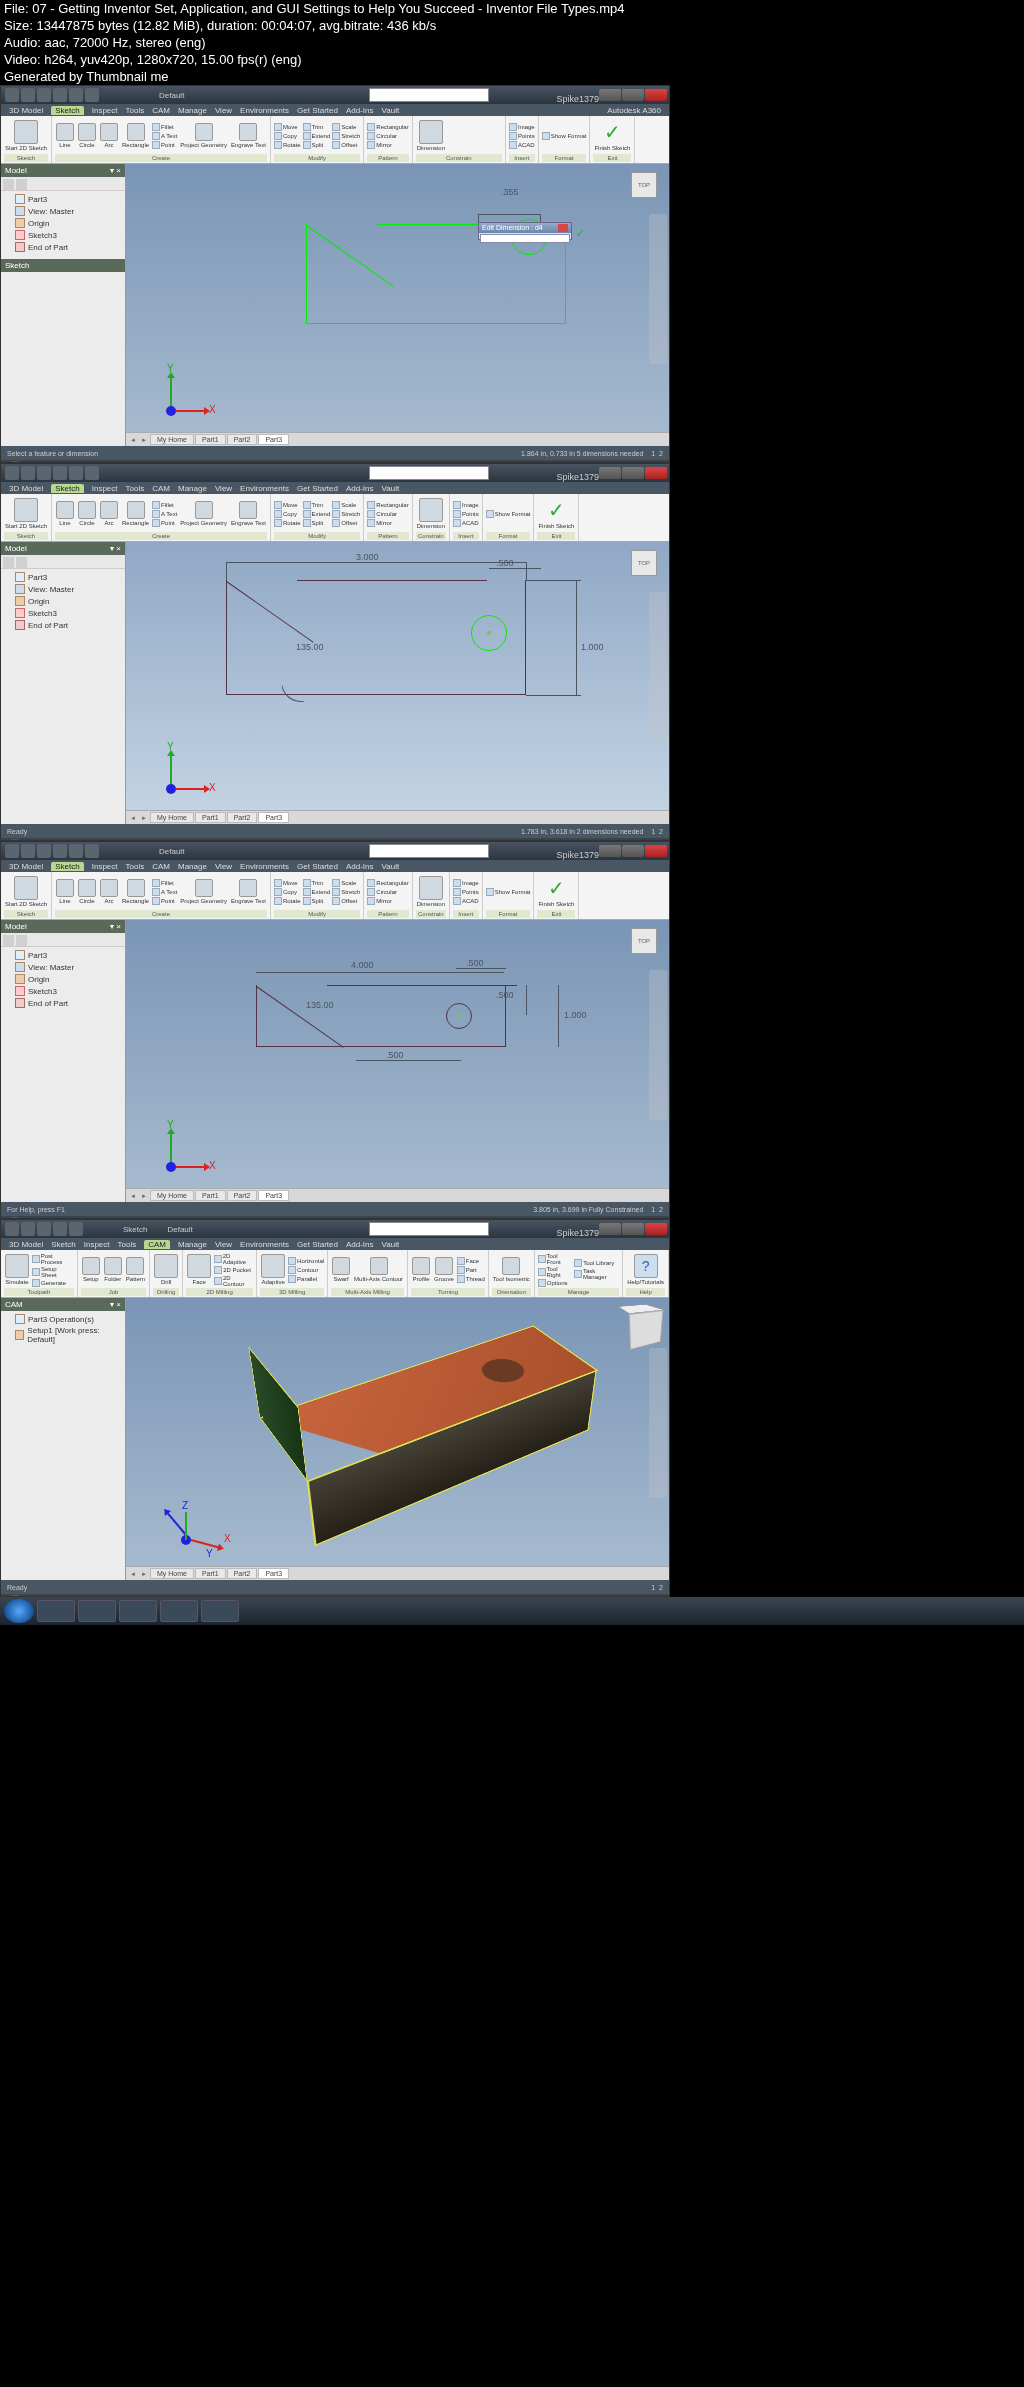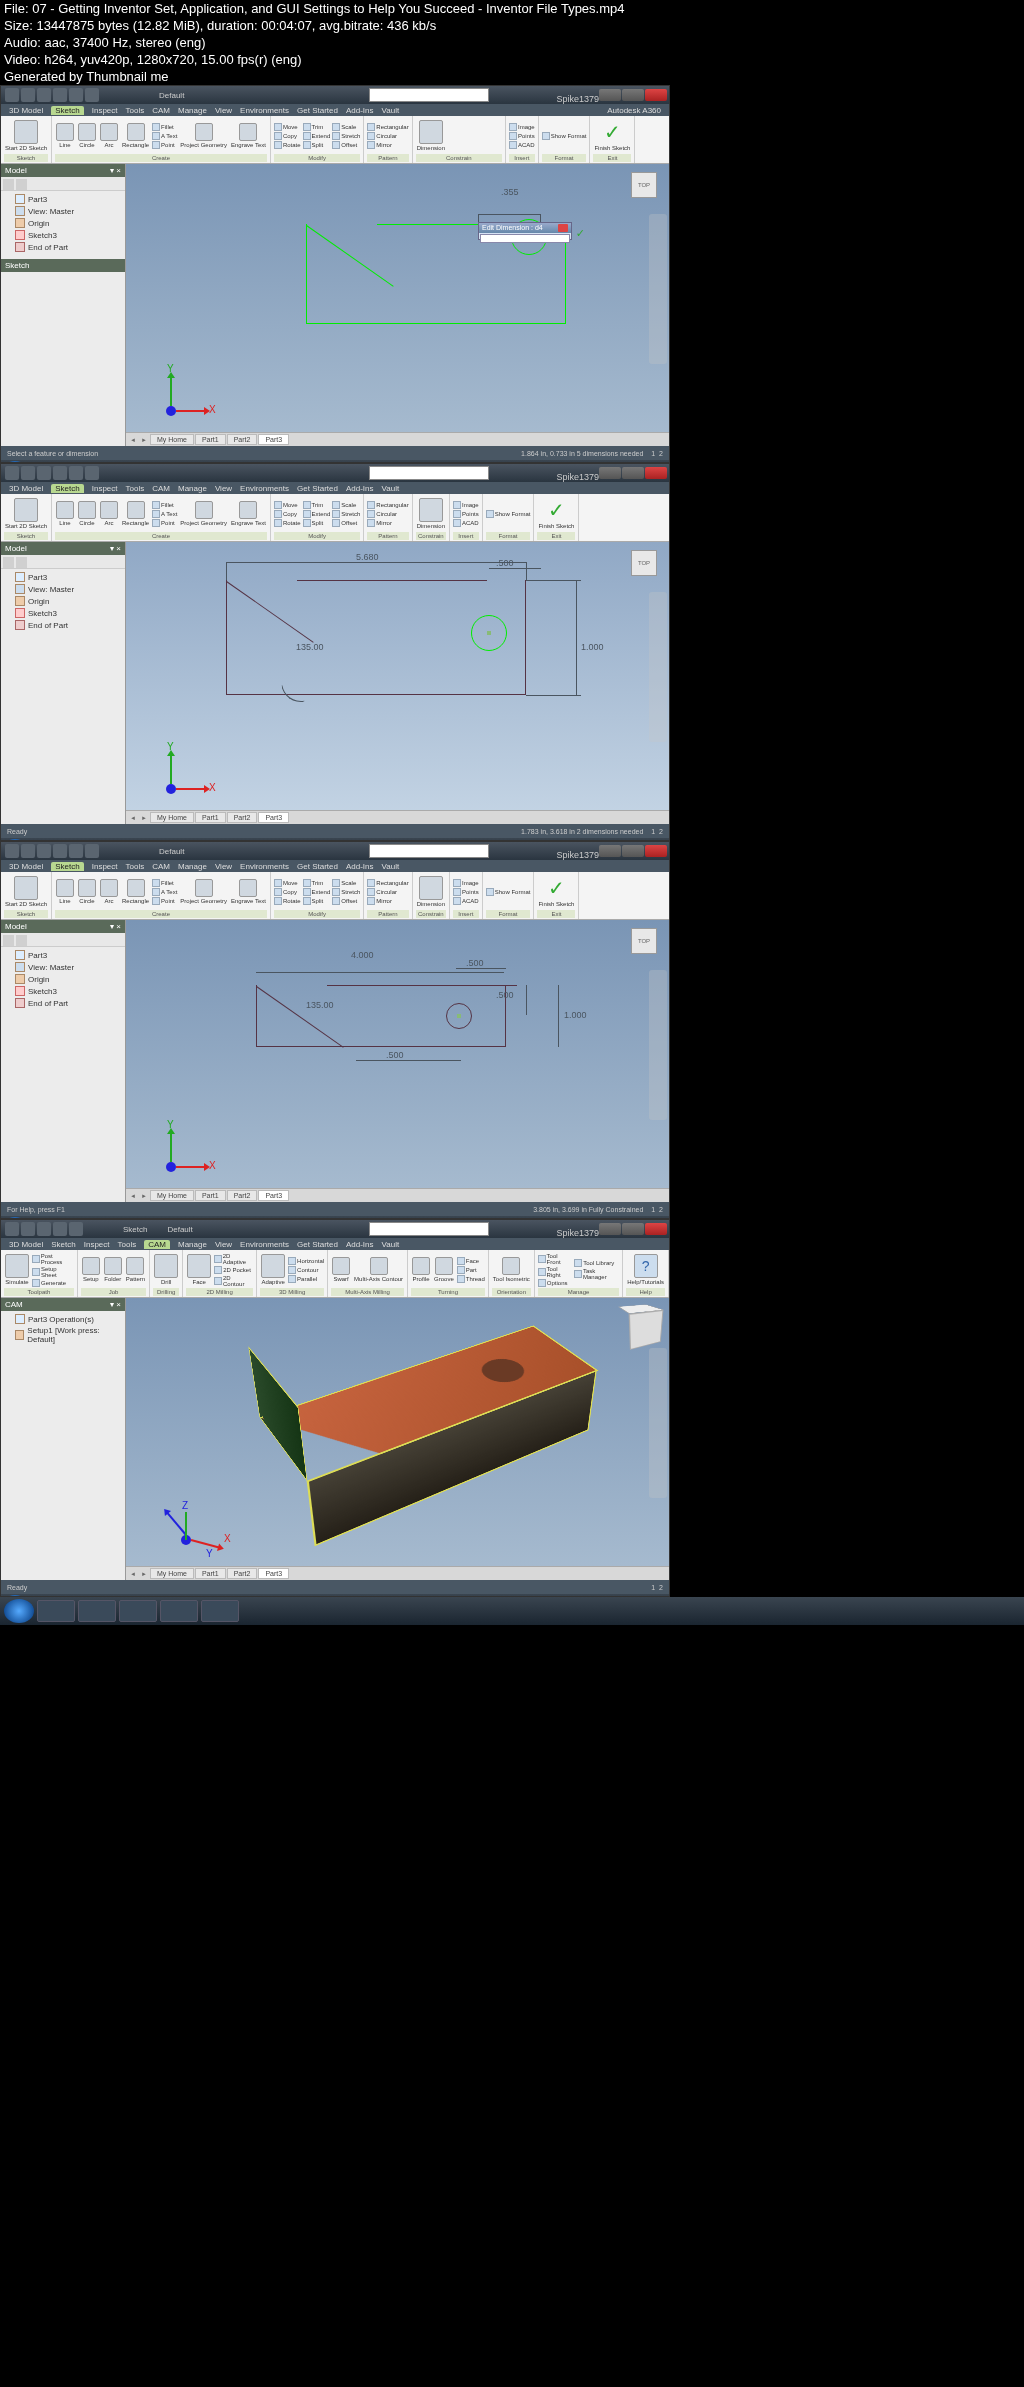--- a/index.html
+++ b/index.html
@@ -121,21 +121,21 @@
 .viewcube3d div { position:absolute; width:32px;height:32px; background:#ddd; border:1px solid #aaa; }
 .viewcube3d .f { transform:translateZ(16px); }
 .viewcube3d .t { transform:rotateX(90deg) translateZ(16px); background:#eee;}
 .viewcube3d .r { transform:rotateY(90deg) translateZ(16px); background:#ccc;}
 </style>
 </head>
 <body>
 
 <div class="meta-line">File: 07 - Getting Inventor Set, Application, and GUI Settings to Help You Succeed - Inventor File Types.mp4</div>
 <div class="meta-line">Size: 13447875 bytes (12.82 MiB), duration: 00:04:07, avg.bitrate: 436 kb/s</div>
-<div class="meta-line">Audio: aac, 37400 Hz, stereo (eng)</div>
+<div class="meta-line">Audio: aac, 72000 Hz, stereo (eng)</div>
 <div class="meta-line">Video: h264, yuv420p, 1280x720, 15.00 fps(r) (eng)</div>
 <div class="meta-line">Generated by Thumbnail me</div>
 
 <div class="row">
 
 <div class="thumb">
   <div class="titlebar">
     <div class="qat">
           <div class="qat-btn"></div>
           <div class="qat-btn"></div>
@@ -656,21 +656,21 @@
       <div style="position:absolute;left:100px;top:38px;">
         <div class="trap cut dark" style="width:300px;height:115px"></div>
         <div class="circ" style="left:245px;top:35px;border-color:#0e0">
               <div class="ctr"></div>
             </div>
       </div>
 
       <div class="dim line" style="left:100px;top:20px;width:300px"></div>
       <div class="ext" style="left:100px;top:20px;height:18px"></div>
           <div class="ext" style="left:400px;top:20px;height:18px"></div>
-      <div class="dim" style="left:230px;top:10px">5.680</div>
+      <div class="dim" style="left:230px;top:10px">3.000</div>
       <div class="dim line" style="left:363px;top:26px;width:52px"></div>
       <div class="dim" style="left:370px;top:16px">.500</div>
       <div class="dim line v" style="left:450px;top:38px;height:115px"></div>
       <div class="ext h" style="left:400px;top:38px;width:55px"></div>
           <div class="ext h" style="left:400px;top:153px;width:55px"></div>
       <div class="dim" style="left:455px;top:100px">1.000</div>
       <div class="arc-dim" style="left:155px;top:120px"></div>
       <div class="dim" style="left:170px;top:100px">135.00</div>
       <div class="ucs">
             <div class="origin"></div>
@@ -933,21 +933,21 @@
     <div class="canvas">
       <div class="viewcube">TOP</div>
       <div class="navbar"></div>
       <div style="position:absolute;left:130px;top:65px;">
         <div class="trap cut dark" style="width:250px;height:62px"></div>
         <div class="circ dark" style="left:190px;top:18px;width:26px;height:26px">
               <div class="ctr"></div>
             </div>
       </div>
       <div class="dim line" style="left:130px;top:52px;width:248px"></div>
-      <div class="dim" style="left:225px;top:30px">4.000</div>
+      <div class="dim" style="left:225px;top:40px">4.000</div>
       <div class="dim line" style="left:330px;top:48px;width:50px"></div>
       <div class="dim" style="left:340px;top:38px">.500</div>
       <div class="dim line v" style="left:432px;top:65px;height:62px"></div>
       <div class="dim" style="left:438px;top:90px">1.000</div>
       <div class="dim line v" style="left:400px;top:65px;height:30px"></div>
       <div class="dim" style="left:370px;top:70px">.500</div>
       <div class="dim line" style="left:230px;top:140px;width:105px"></div>
       <div class="dim" style="left:260px;top:130px">.500</div>
       <div class="dim" style="left:180px;top:80px">135.00</div>
       <div class="ucs">

